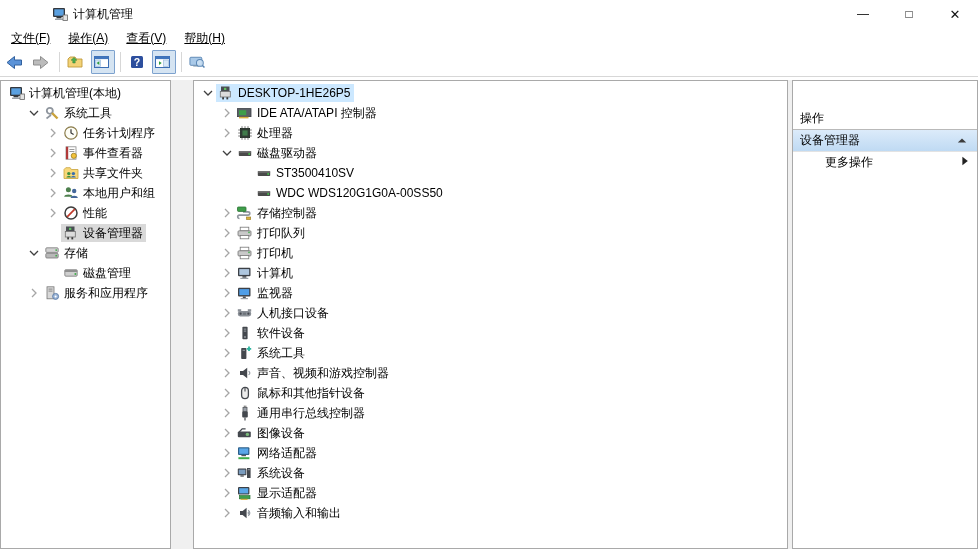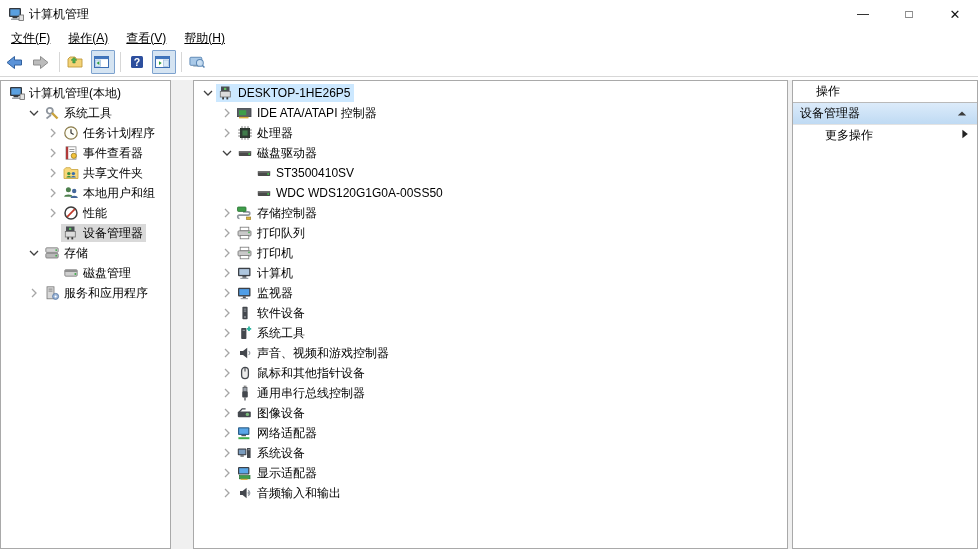--- a/index.html
+++ b/index.html
@@ -3,21 +3,21 @@
 <meta charset="utf-8">
 <style>
   * { box-sizing: border-box; }
   html,body { margin:0; padding:0; }
   body {
     width:978px; height:549px; position:relative; overflow:hidden;
     font-family:"Liberation Sans","DejaVu Sans",sans-serif;
     font-size:12px; color:#000; background:#fff;
   }
   
-  .titlebar { height:28px; display:flex; align-items:center; background:#fff; }
+  .titlebar { height:28px; display:flex; align-items:center; background:#fff;margin-left:44px; }
   .app-icon { width:16px; height:16px; margin:0 5px 0 8px; display:flex; align-items:center; justify-content:center; }
   .titlebar .title { flex:1; }
   .caption-btns { display:flex; height:100%; }
   .caption-btn { width:46px; height:100%; display:flex; align-items:center; justify-content:center; font-size:12px; color:#111; }
   .caption-btn.close { font-size:13px; }
   
   .menubar { height:20px; display:flex; align-items:center; padding-left:2px; background:#fff;text-decoration:underline; }
   .menu-item { padding:2px 9px; }
   
   .toolbar { height:29px; display:flex; align-items:center; padding-left:3px; background:#fff; border-bottom:1px solid #d7d7d7; }
@@ -31,21 +31,21 @@
   #right-panel  { left:792px; right:0; }
   
   .tree { padding-top:2px; }
   .tree-row { height:20px; display:flex; align-items:center; white-space:nowrap; }
   .indent { flex:none; height:1px; }
   .expander { width:16px; height:16px; flex:none; display:flex; align-items:center; justify-content:center; }
   .node { display:flex; align-items:center; height:18px; padding-right:3px; }
   .icon-box { width:17px; height:16px; flex:none; display:flex; align-items:center; justify-content:center; margin:0 4px 0 1px; }
   .node .label { line-height:18px; }
   
-  .actions-header { height:22px; line-height:21px; padding-left:23px; border-bottom:1px solid #b9b9b9; }
+  .actions-header { height:22px; line-height:21px; padding-left:7px; border-bottom:1px solid #b9b9b9;margin-top:27px; }
   .actions-section-bar { height:22px; display:flex; align-items:center; padding:0 10px 0 7px; border-bottom:1px solid #e3e3e3; }
   .actions-section-bar .label { flex:1; }
   .more-actions-row { height:20px; display:flex; align-items:center; padding:0 8px 0 32px; }
   .more-actions-row .label { flex:1; }
 </style>
 </head>
 <body>
 
 <div class="titlebar">
   <span class="app-icon">
@@ -539,20 +539,41 @@
         </div>
         <div class="tree-row">
           <span class="indent" style="width: 25px;"></span>
           <span class="expander">
             <svg width="16" height="16" viewBox="0 0 16 16">
               <path d="M6 4l4 4-4 4" fill="none" stroke="#a6a6a6" stroke-width="1.3"></path>
             </svg>
           </span>
           <span class="node">
             <span class="icon-box">
+              <svg width="17" height="16" viewBox="0 0 17 16">
+                <rect x="1.8" y="4.2" width="3.4" height="2.4" fill="#8a8f96"></rect>
+                <rect x="11.8" y="4.2" width="3.4" height="2.4" fill="#8a8f96"></rect>
+                <rect x="1.8" y="6" width="13.4" height="5.4" rx="2.4" fill="#8a8f96"></rect>
+                <circle cx="4.6" cy="8.7" r="1.1" fill="#44484e"></circle>
+                <circle cx="12.4" cy="8.7" r="1.1" fill="#44484e"></circle>
+                <rect x="7" y="7.6" width="3" height="2.2" fill="#6e747b"></rect>
+              </svg>
+            </span>
+            <span class="label">人机接口设备</span>
+          </span>
+        </div>
+        <div class="tree-row">
+          <span class="indent" style="width: 25px;"></span>
+          <span class="expander">
+            <svg width="16" height="16" viewBox="0 0 16 16">
+              <path d="M6 4l4 4-4 4" fill="none" stroke="#a6a6a6" stroke-width="1.3"></path>
+            </svg>
+          </span>
+          <span class="node">
+            <span class="icon-box">
               <svg width="16" height="16" viewBox="0 0 16 16">
                 <rect x="5.4" y="1.8" width="5.2" height="12.4" rx="0.8" fill="#44484e"></rect>
                 <rect x="6.8" y="3.6" width="2.4" height="1" fill="#9aa0a6"></rect>
                 <rect x="6.8" y="5.6" width="2.4" height="1" fill="#9aa0a6"></rect>
                 <circle cx="8" cy="12" r="0.9" fill="#9aa0a6"></circle>
               </svg>
             </span>
             <span class="label">软件设备</span>
           </span>
         </div>

